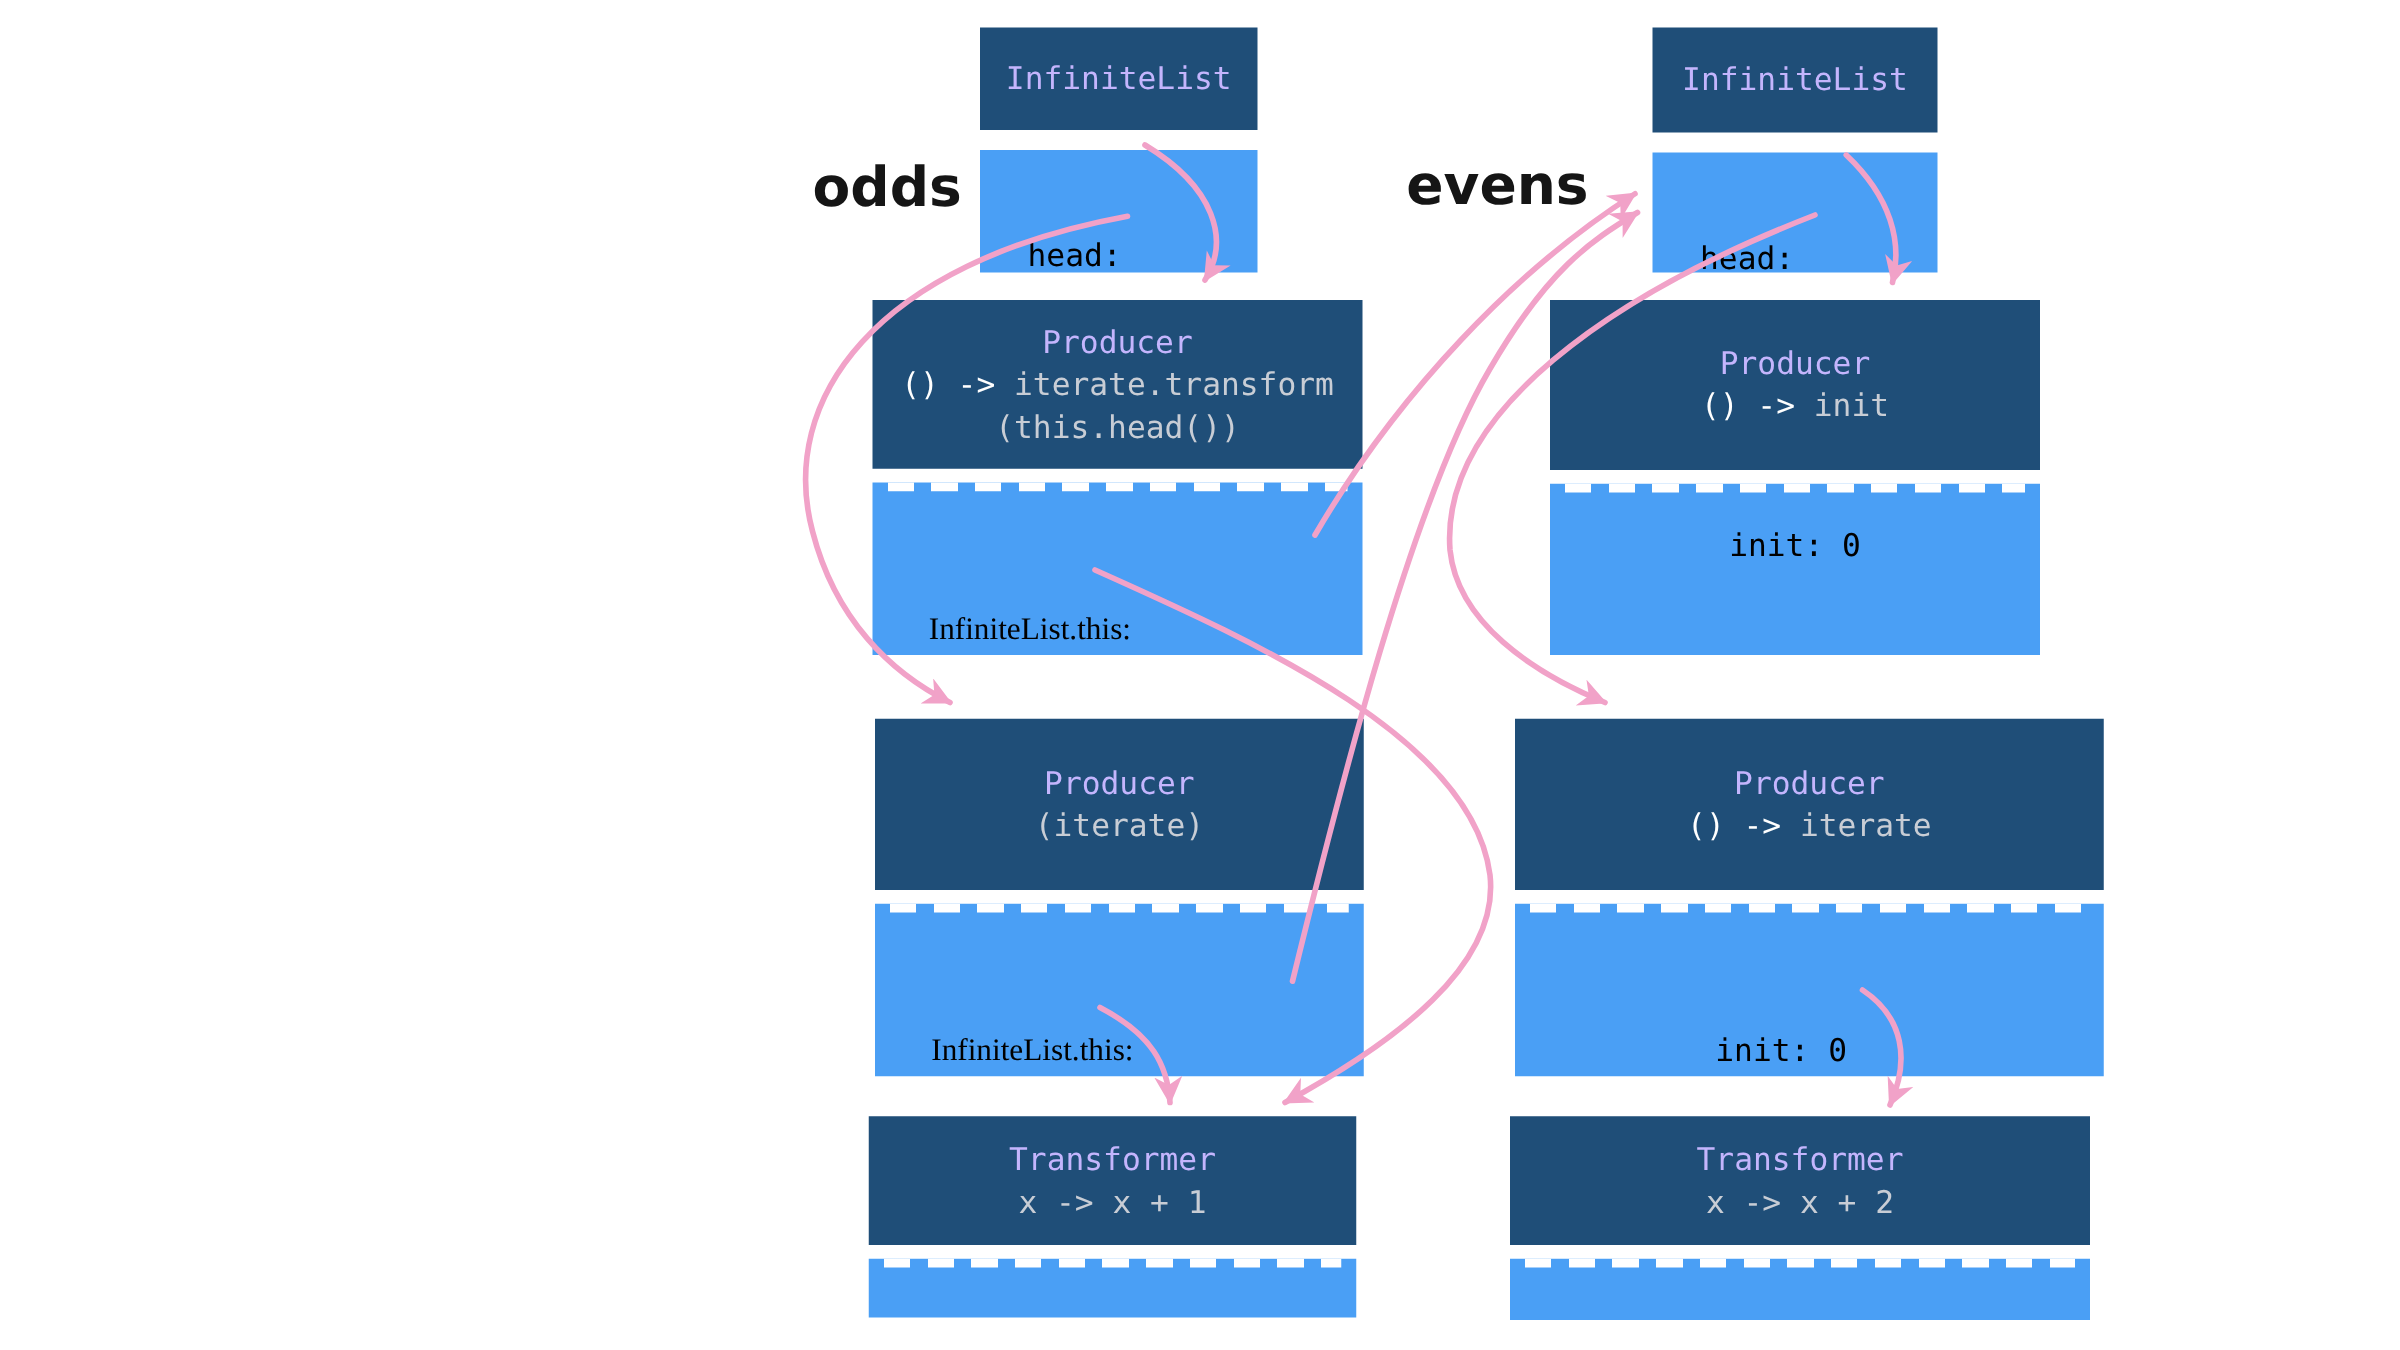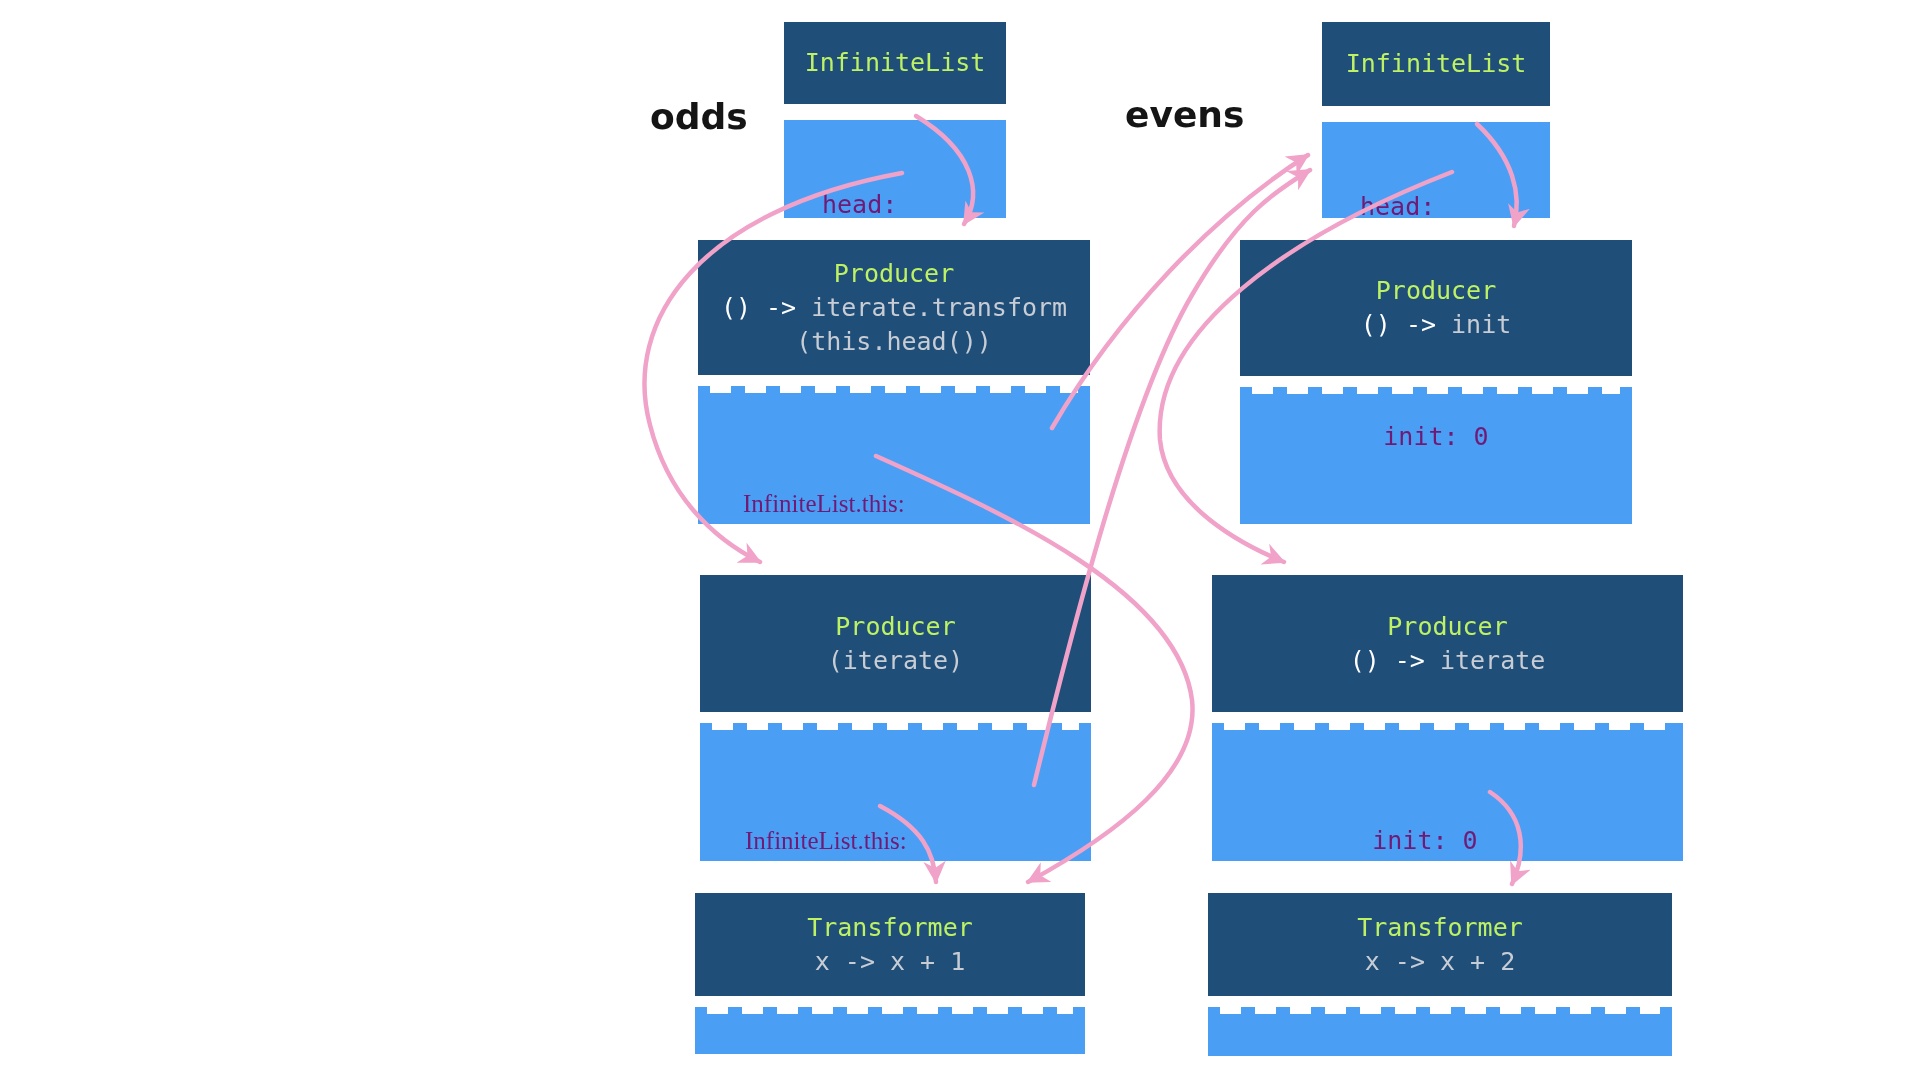--- a/index.html
+++ b/index.html
@@ -1,27 +1,27 @@
 <!DOCTYPE html>
 <html style="--header: #1F4E78; --body: #4A9FF5; --arrow: #F1A2C8; --code_grey: #C8CDD5; --label_text: #151515;"><head>
 <meta charset="utf-8">
 <style>
   html,body{margin:0;padding:0;background:#ffffff;}
   #canvas{position:relative;width:1920px;height:1080px;background:#ffffff;overflow:hidden;
           font-family:"DejaVu Sans Mono", monospace;}
   .side-label{position:absolute;font-family:"DejaVu Sans", sans-serif;font-weight:600;
-              font-size:36px;color:var(--label_text);}
+              font-size:44px;color:var(--label_text);margin-top:29px;}
   .node{position:absolute;}
   .hdr{background:var(--header);color:#ffffff;display:flex;flex-direction:column;
        justify-content:center;align-items:center;font-size:25px;line-height:34px;}
-  .title{color:#bef264;}
+  .title{color:#c4b5fd;}
   .code{white-space:pre;}
   .code .w{color:#ffffff;}
   .code .g{color:var(--code_grey);}
-  .bd{background:var(--body);color:#701a75;font-size:25px;line-height:34px;}
+  .bd{background:var(--body);color:#000000;font-size:25px;line-height:34px;}
   .dash{height:7px;margin:11px 12px 0 12px;
         background:repeating-linear-gradient(90deg,#ffffff 0 21px,transparent 21px 35px);}
   .fields{margin-top:26px;white-space:pre;}
   .pad45{padding-left:45px;font-family:Liberation Serif, serif;}
   .pad36{padding-left:38px;margin-top:16px;}
   .fcenter{display:flex;justify-content:center;}
   .fcenter .inner{text-align:left;}
   #arrows{position:absolute;left:0;top:0;z-index:5;pointer-events:none;}
   .arrow{fill:none;stroke:var(--arrow);stroke-width:4.5;stroke-linecap:round;}
   #ahead path{fill:var(--arrow);}

